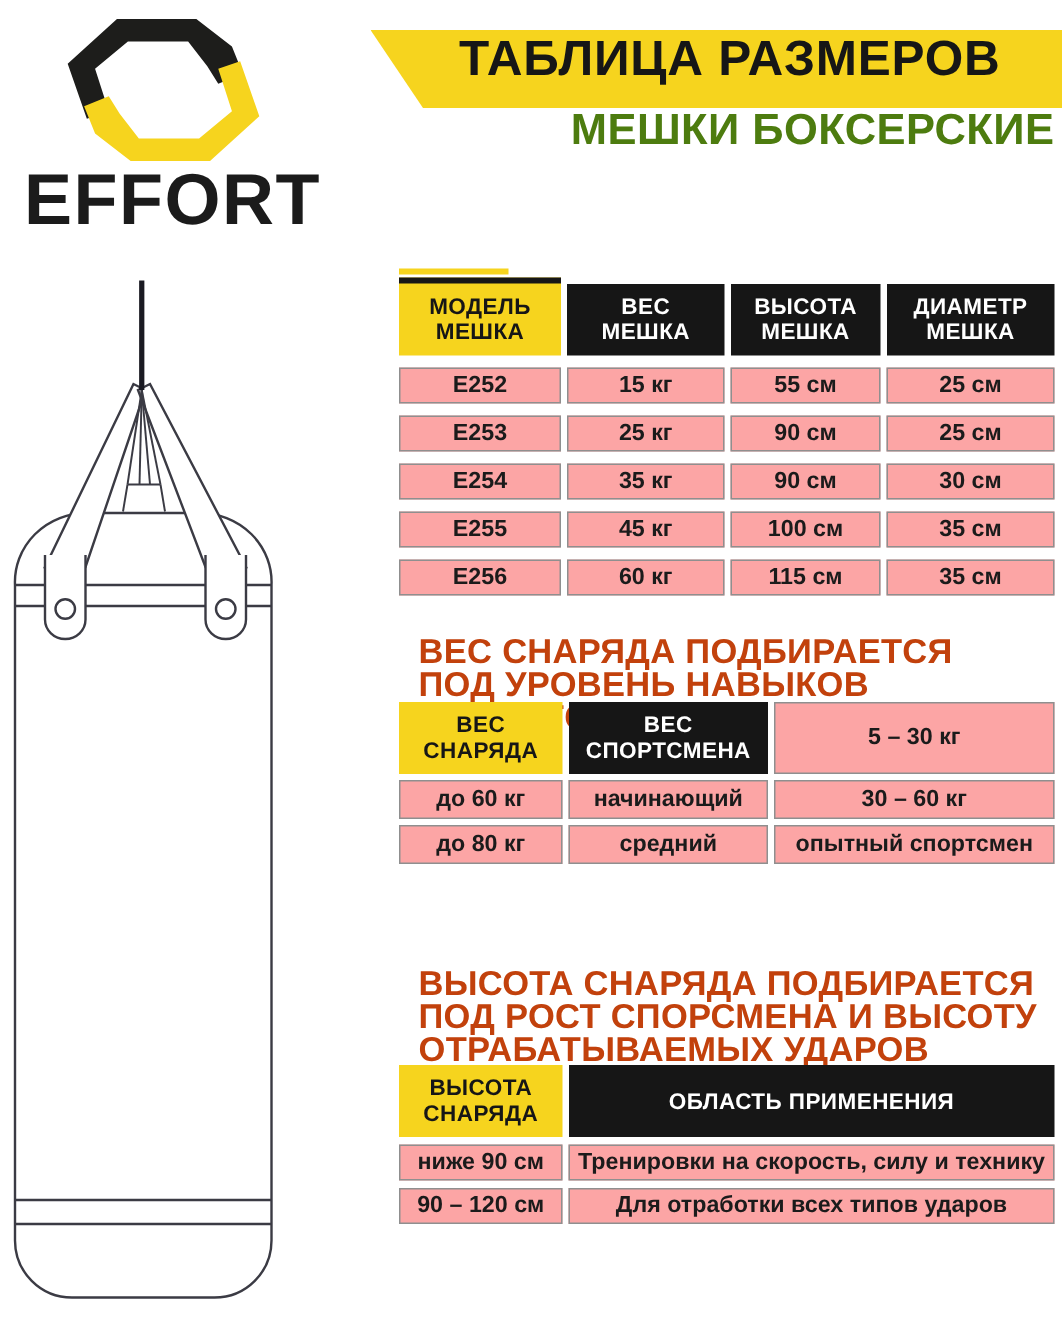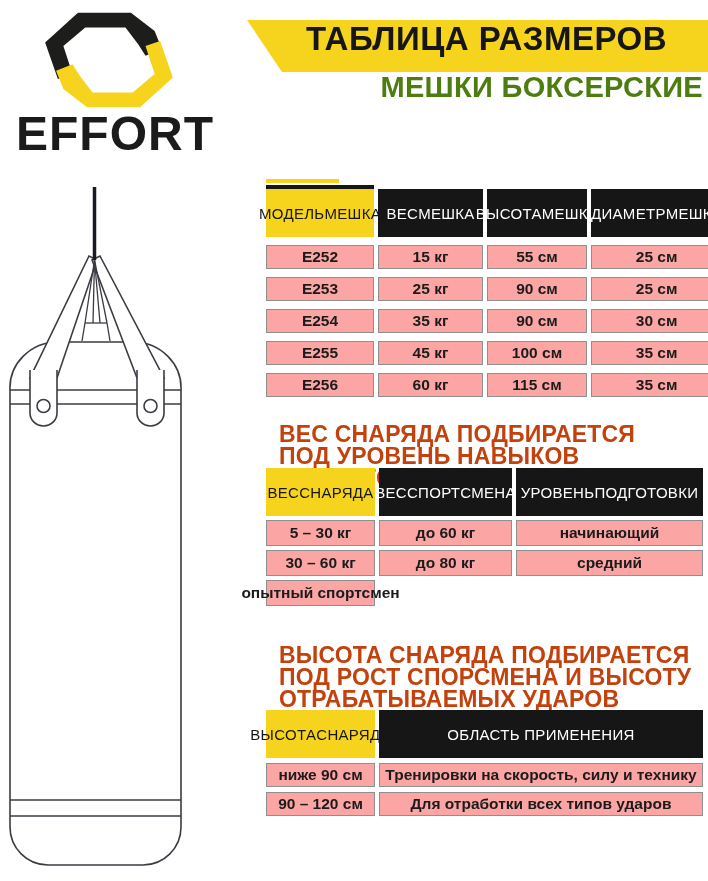--- a/index.html
+++ b/index.html
@@ -39,22 +39,22 @@
   .tbl { position:absolute; left:266px; width:437px; display:grid; }
   .t1 { top:185px; grid-template-columns:108px 105px 100px 1fr;
         grid-template-rows:52px repeat(5,24px); gap:8px 4px; }
   .t2 { top:468px; grid-template-columns:109px 133px 1fr;
         grid-template-rows:48px repeat(3,26px); gap:4px 4px; }
   .t3 { top:710px; grid-template-columns:109px 1fr;
         grid-template-rows:48px repeat(2,24px); gap:5px 4px; }
 
   .th {
     background:#161616; color:#ffffff;
-    display:flex; flex-direction:row; align-items:center; justify-content:center;
-    font-size:15px; font-weight:normal; line-height:17px; letter-spacing:0.3px;
+    display:flex; flex-direction:column; align-items:center; justify-content:center;
+    font-size:15px; font-weight:bold; line-height:17px; letter-spacing:0.3px;
     border-top:4px solid transparent; background-clip:padding-box;
     text-align:center;
   }
   .th.yellow { background:#F6D41E; color:#161616; border-top-color:#161616; }
   .t2 .th, .t3 .th { border-top-width:0; }
 
   .td {
     background:#fca5a5; border:1px solid #8F8F8F;
     display:flex; align-items:center; justify-content:center;
     font-size:15.5px; font-weight:bold; color:#1b1b1b; white-space:nowrap;
@@ -172,24 +172,20 @@
 
   <div class="tbl t2">
     <div class="th yellow">
       <span>ВЕС</span>
       <span>СНАРЯДА</span>
     </div>
     <div class="th">
       <span>ВЕС</span>
       <span>СПОРТСМЕНА</span>
     </div>
-    <div class="th">
-      <span>УРОВЕНЬ</span>
-      <span>ПОДГОТОВКИ</span>
-    </div>
 
     <div class="td">5 – 30 кг</div>
     <div class="td">до 60 кг</div>
     <div class="td">начинающий</div>
 
     <div class="td">30 – 60 кг</div>
     <div class="td">до 80 кг</div>
     <div class="td">средний</div>
 
     <div class="td">опытный спортсмен</div>

